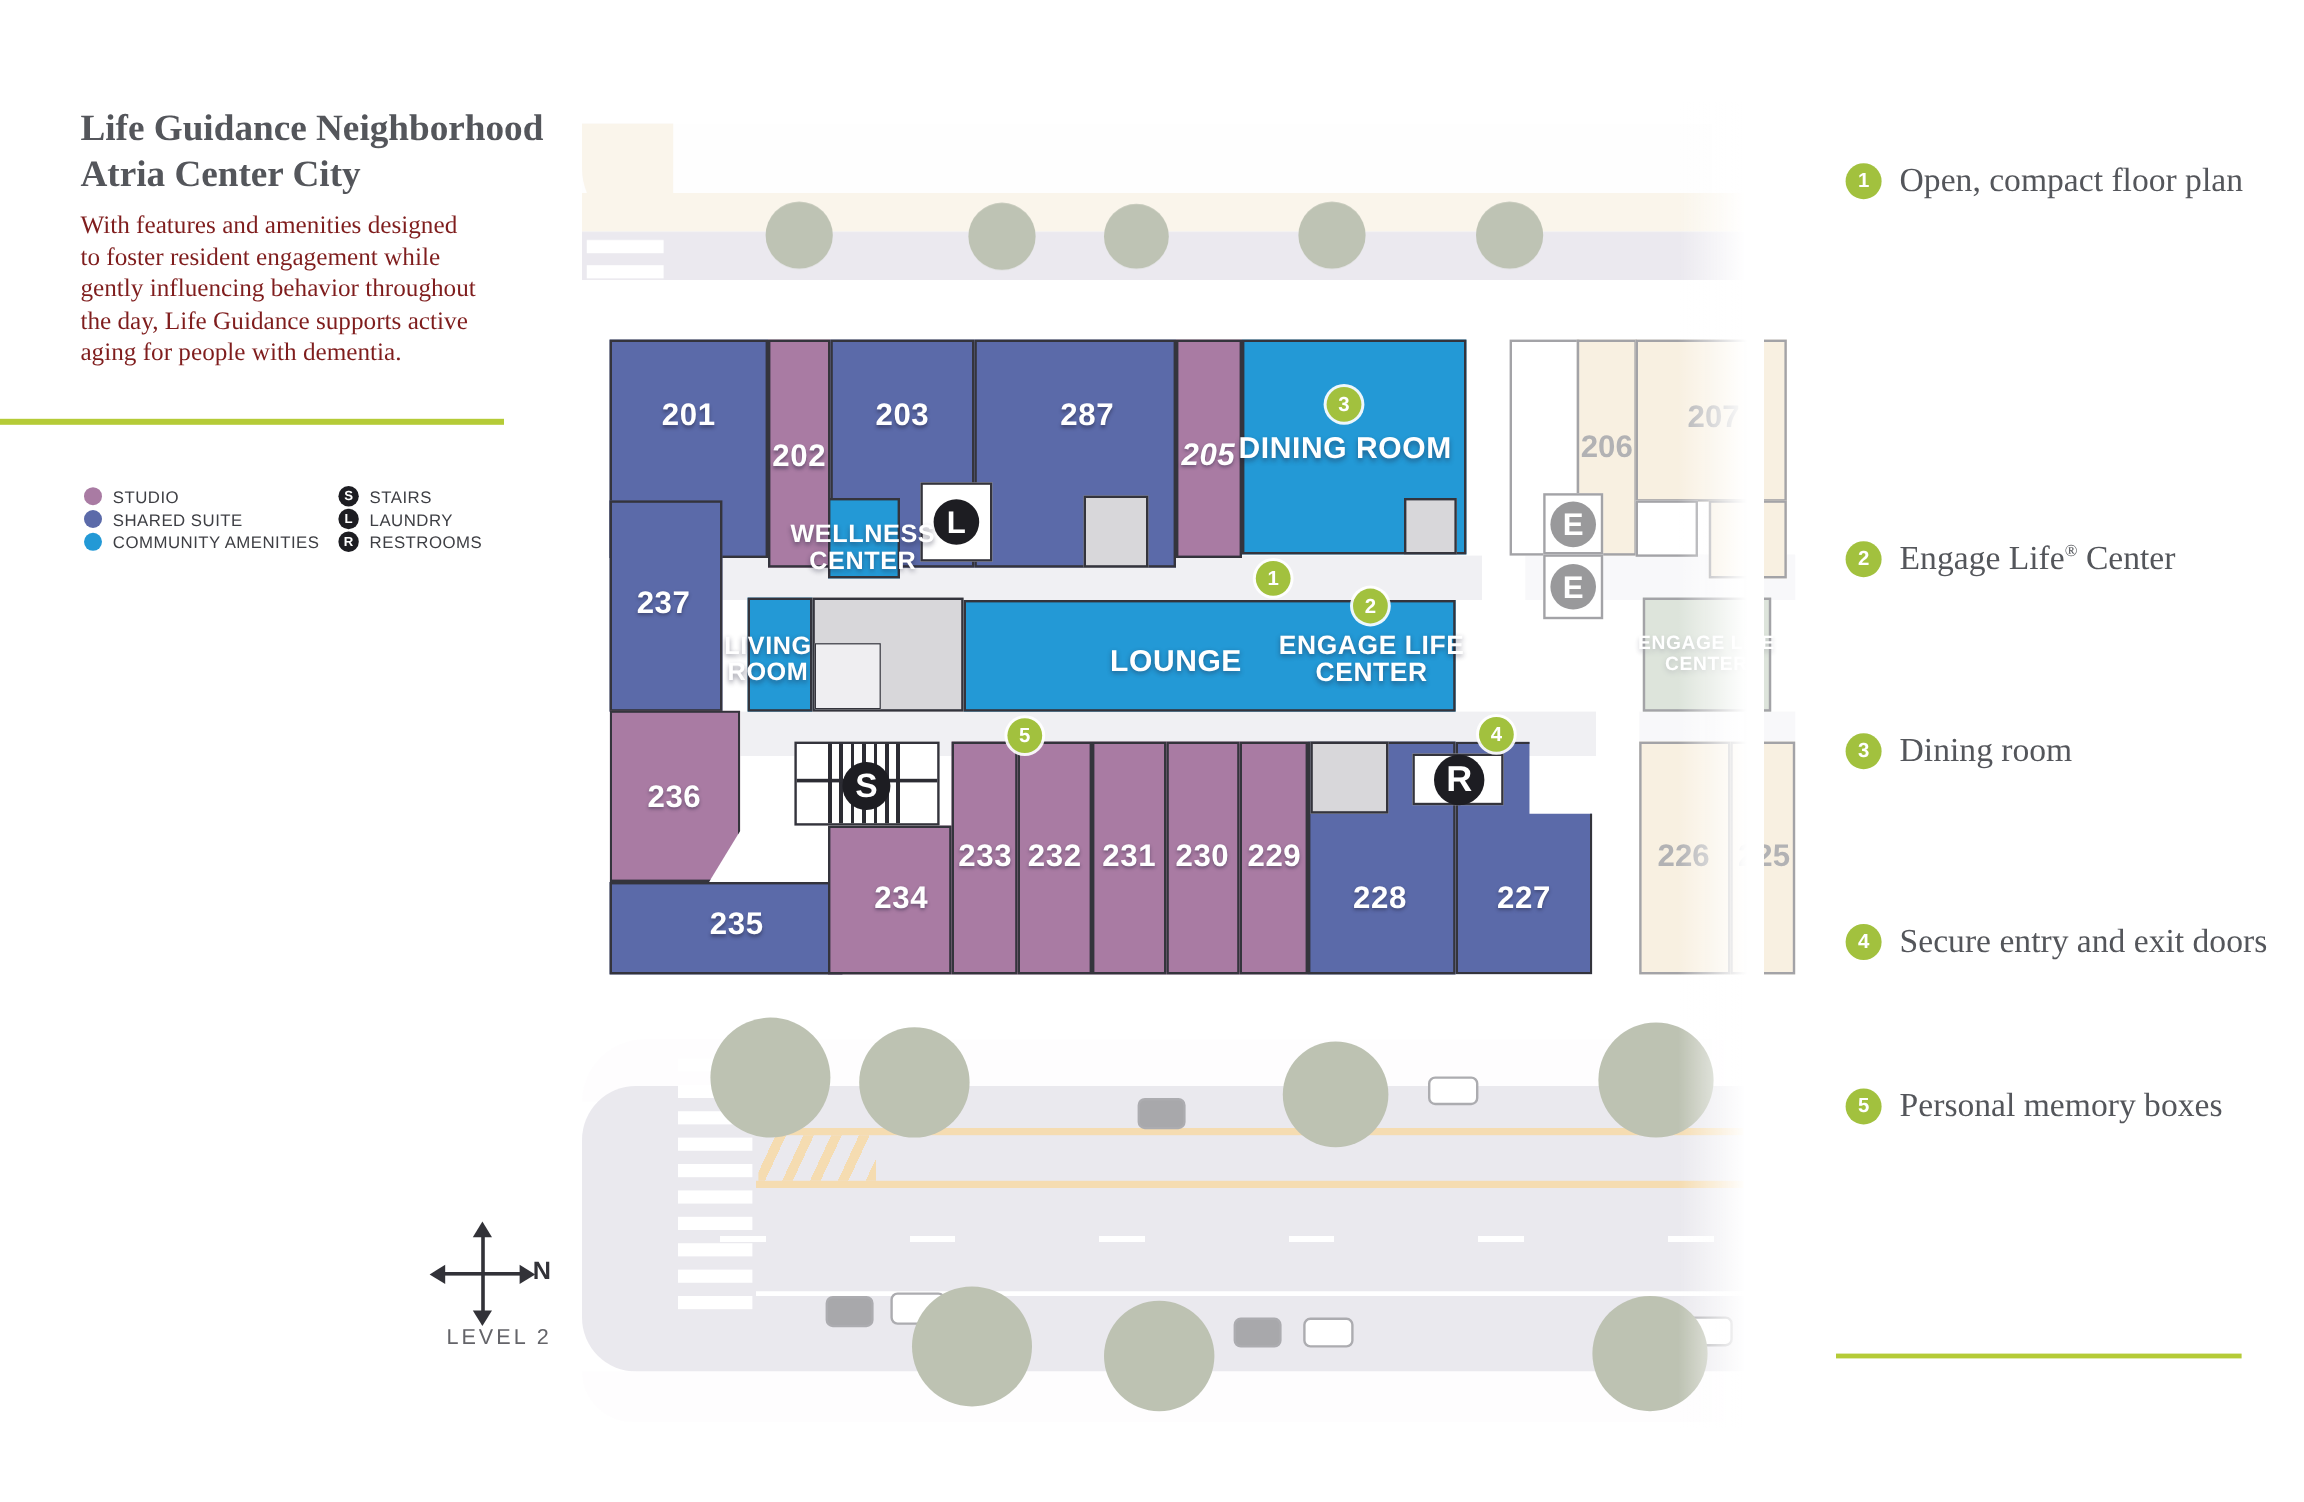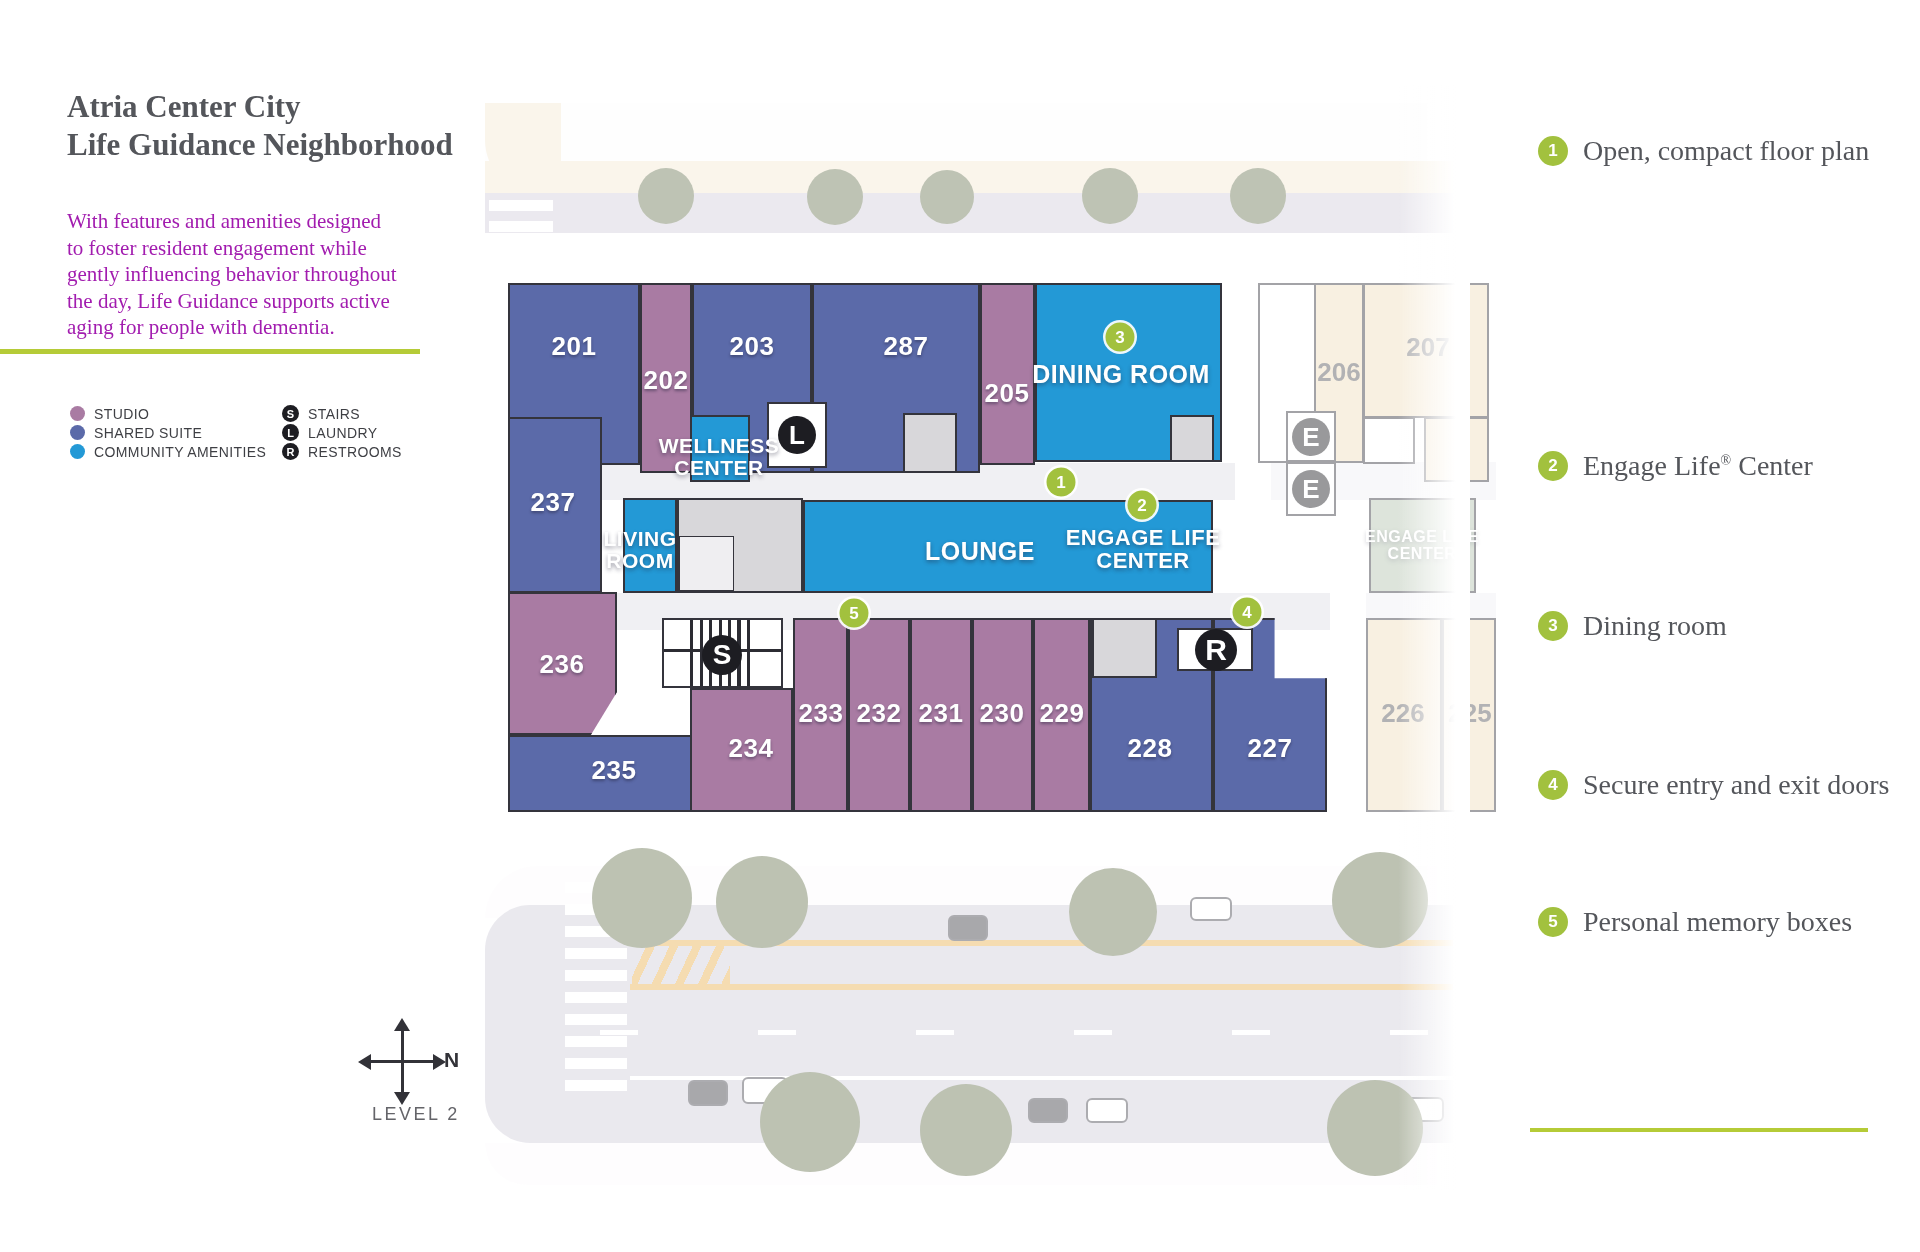--- a/index.html
+++ b/index.html
@@ -1,21 +1,21 @@
 <!DOCTYPE html>
 <html><head>
 <meta charset="utf-8">
 <style>
   html,body{margin:0;padding:0;background:#fff;}
   .canvas{position:relative;width:1920px;height:1252px;background:#fff;overflow:hidden;
           font-family:"Liberation Sans",sans-serif;}
   #info-title{position:absolute;left:67px;top:88px;font-family:"Liberation Serif",serif;
               font-weight:700;font-size:31px;line-height:38px;color:#54565b;}
-  #desc{position:absolute;left:67px;top:208px;font-family:"Liberation Serif",serif;
-        font-size:21px;line-height:26.5px;color:#a21caf;}
+  #desc{position:absolute;left:67px;top:174px;font-family:"Liberation Serif",serif;
+        font-size:21px;line-height:26.5px;color:#7f1d1d;}
   .divider{position:absolute;background:#b5cb37;}
   .legend-col{position:absolute;display:flex;flex-direction:column;justify-content:flex-end;}
   .legend-row{display:flex;align-items:center;gap:9px;height:19px;}
   .legend-dot{width:15px;height:15px;border-radius:50%;flex:0 0 auto;}
   .legend-ic{width:17px;height:17px;border-radius:50%;background:#1d1d22;color:#fff;font-size:11px;
              font-weight:700;display:flex;align-items:center;justify-content:center;flex:0 0 auto;}
   .legend-label{font-size:14px;color:#3e3f44;letter-spacing:.4px;white-space:nowrap;}
   .room{position:absolute;box-sizing:border-box;border:2px solid #34343c;}
   .hall{position:absolute;background:#f0f0f3;}
   .room-label{position:absolute;transform:translate(-50%,-50%);color:#fff;font-weight:700;
@@ -44,22 +44,22 @@
   #n-label{position:absolute;left:444px;top:1048px;font-size:21px;font-weight:600;color:#323238;}
   #level-label{position:absolute;left:372px;top:1104px;font-size:18px;letter-spacing:2.5px;color:#646469;}
   .fade-overlay{position:absolute;background:linear-gradient(90deg,rgba(255,255,255,0),#ffffff 80%);}
 </style>
 </head>
 <body>
 
 <div class="canvas">
 
   <div id="info-title">
+    <div>Life Guidance Neighborhood</div>
     <div>Atria Center City</div>
-    <div>Life Guidance Neighborhood</div>
   </div>
   <div id="desc">
       <div>With features and amenities designed</div>
       <div>to foster resident engagement while</div>
       <div>gently influencing behavior throughout</div>
       <div>the day, Life Guidance supports active</div>
       <div>aging for people with dementia.</div>
     </div>
   <div class="divider" style="left:0;top:349px;width:420px;height:5px;"></div>
 
@@ -172,21 +172,21 @@
       <div class="room-label" style="position: absolute; left: 574px; top: 346px;">201</div>
       <div class="room" style="position: absolute; left: 508px; top: 417px; width: 94px; height: 176px; background: rgb(91, 106, 169);"></div>
       <div class="room-label" style="position: absolute; left: 553px; top: 502px;">237</div>
       <div class="room" style="position: absolute; left: 640px; top: 283px; width: 52px; height: 190px; background: rgb(169, 123, 163);"></div>
       <div class="room-label" style="position: absolute; left: 666px; top: 380px;">202</div>
       <div class="room" style="position: absolute; left: 692px; top: 283px; width: 120px; height: 190px; background: rgb(91, 106, 169);"></div>
       <div class="room-label" style="position: absolute; left: 752px; top: 346px;">203</div>
       <div class="room" style="position: absolute; left: 812px; top: 283px; width: 168px; height: 190px; background: rgb(91, 106, 169);"></div>
       <div class="room-label" style="position: absolute; left: 906px; top: 346px;">287</div>
       <div class="room" style="position: absolute; left: 980px; top: 283px; width: 55px; height: 182px; background: rgb(169, 123, 163);"></div>
-      <div class="room-label" style="position: absolute; left: 1007px; top: 393px;">205</div>
+      <div class="room-label" style="position: absolute; left: 1007px; top: 379px; font-style: italic;">205</div>
       <div class="room" style="position: absolute; left: 1035px; top: 283px; width: 187px; height: 179px; background: rgb(35, 153, 214);"></div>
       <div class="room" style="position: absolute; left: 690px; top: 415px; width: 60px; height: 67px; background: rgb(35, 153, 214);"></div>
       <div class="room" style="position: absolute; left: 623px; top: 498px; width: 54px; height: 95px; background: rgb(35, 153, 214);"></div>
       <div class="room" style="position: absolute; left: 803px; top: 500px; width: 410px; height: 93px; background: rgb(35, 153, 214);"></div>
       <div class="room" style="position: absolute; left: 508px; top: 592px; width: 109px; height: 143px; background: rgb(169, 123, 163); clip-path: polygon(0px 0px, 100% 0px, 100% 70%, 76% 100%, 0px 100%);"></div>
       <div class="room-label" style="position: absolute; left: 562px; top: 664px;">236</div>
       <div class="room" style="position: absolute; left: 508px; top: 735px; width: 194px; height: 77px; background: rgb(91, 106, 169);"></div>
       <div class="room-label" style="position: absolute; left: 614px; top: 770px;">235</div>
       <div class="room" style="position: absolute; left: 690px; top: 688px; width: 103px; height: 124px; background: rgb(169, 123, 163);"></div>
       <div class="room-label" style="position: absolute; left: 751px; top: 748px;">234</div>

